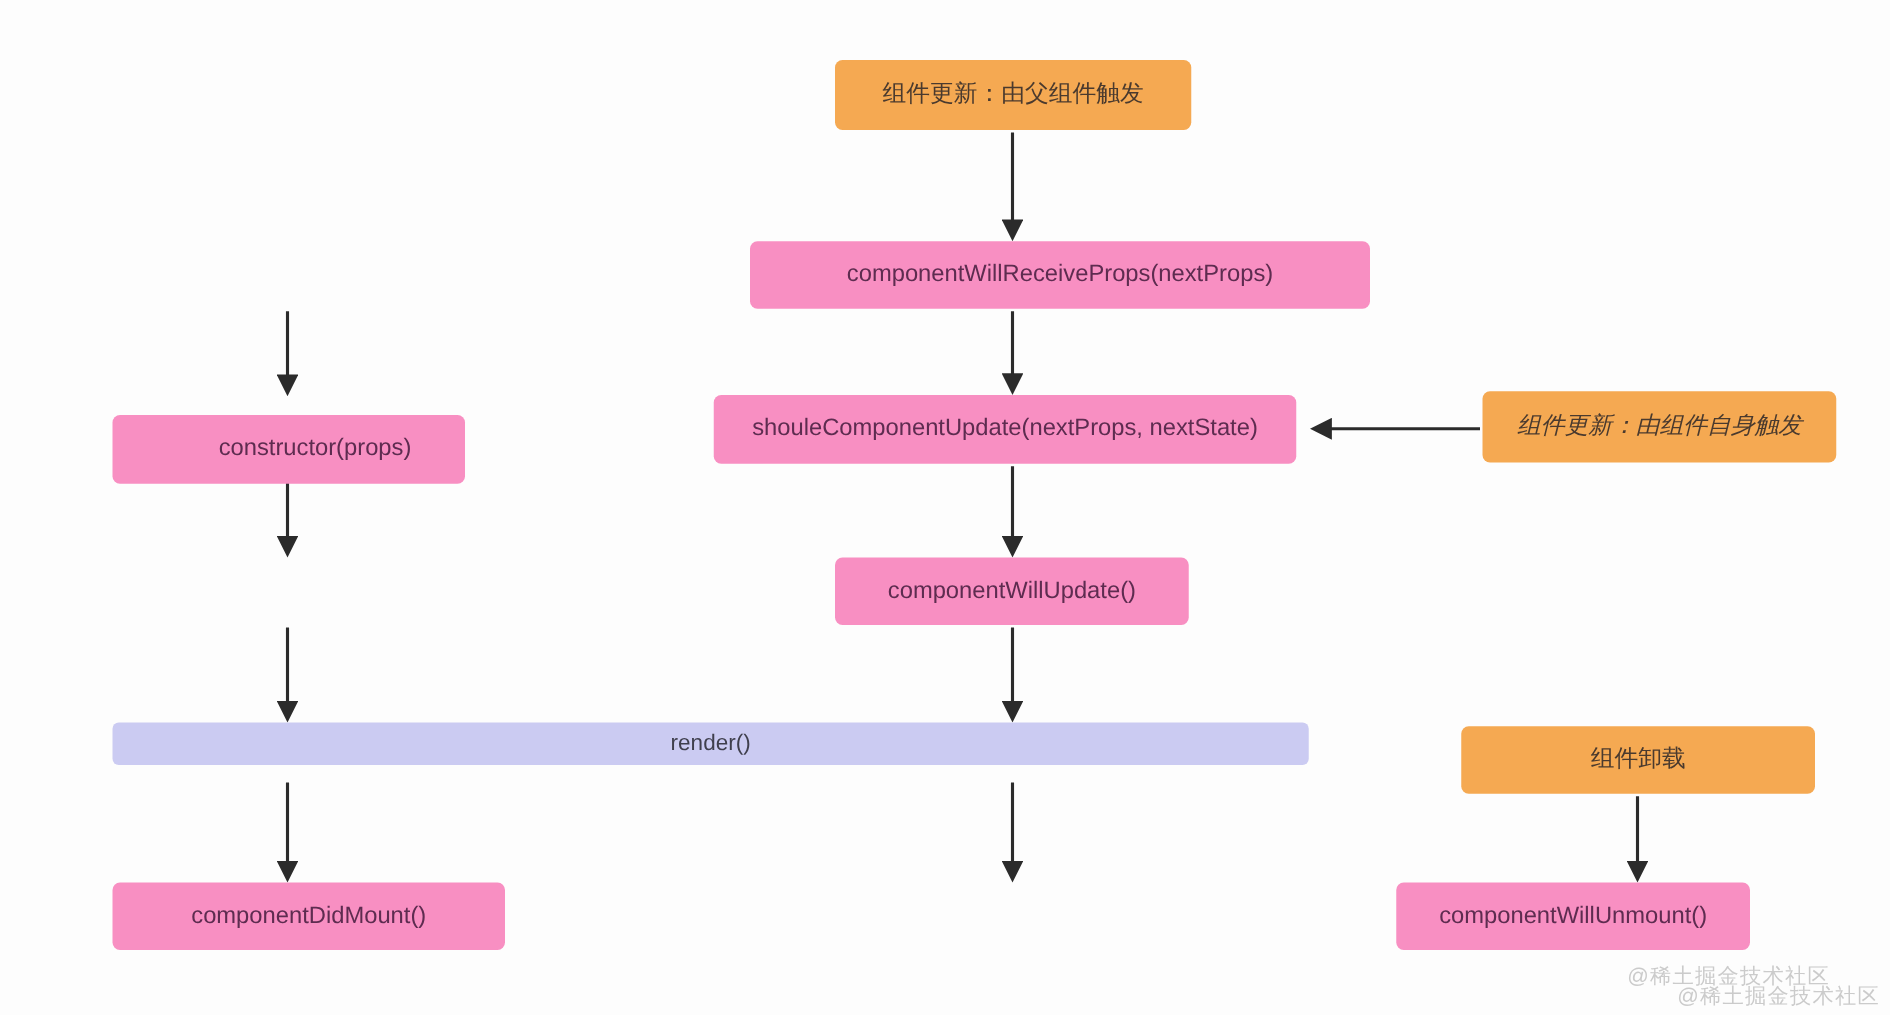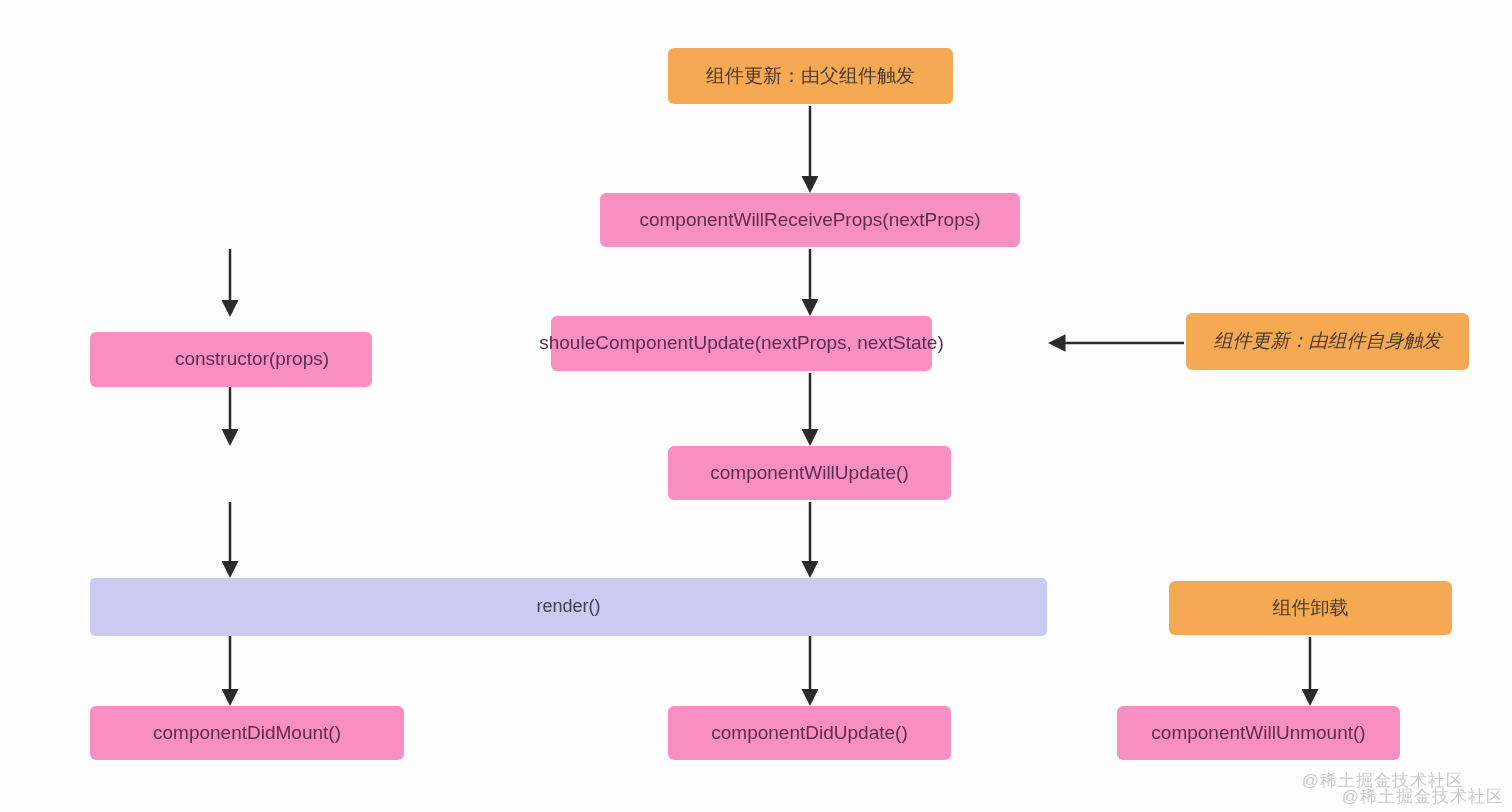--- a/index.html
+++ b/index.html
@@ -81,43 +81,40 @@
       <line x1="230" y1="502" x2="230" y2="574" marker-end="url(#ah)"></line>
       <line x1="230" y1="626" x2="230" y2="702" marker-end="url(#ah)"></line>
       <line x1="1310" y1="637" x2="1310" y2="702" marker-end="url(#ah)"></line>
       <line x1="1184" y1="343" x2="1052" y2="343" marker-end="url(#ah)"></line>
     </svg>
   <div class="watermark-line" style="right:48px; top:769px;">@稀土掘金技术社区</div>
   <div class="watermark-line" style="right:8px; top:785px;">@稀土掘金技术社区</div>
 <div class="node orange" style="left: 668px; top: 48px; width: 285px; height: 56px;">
       <span>组件更新：由父组件触发</span>
     </div>
-    <div class="node pink" style="left: 600px; top: 193px; width: 420px; height: 54px;">
+    <div class="node pink" style="left: 600px; top: 193px; width: 496px; height: 54px;">
       <span>componentWillReceiveProps(nextProps)</span>
     </div>
     <div class="node pink" style="left: 90px; top: 332px; width: 282px; height: 55px; padding-left: 42px;">
       <span>constructor(props)</span>
     </div>
-    <div class="node pink" style="left: 551px; top: 316px; width: 381px; height: 55px;">
+    <div class="node pink" style="left: 571px; top: 316px; width: 466px; height: 55px;">
       <span>shouleComponentUpdate(nextProps, nextState)</span>
     </div>
     <div class="node orange" style="left: 1186px; top: 313px; width: 283px; height: 57px; font-style: italic;">
       <span>组件更新：由组件自身触发</span>
     </div>
     <div class="node pink" style="left: 668px; top: 446px; width: 283px; height: 54px;">
       <span>componentWillUpdate()</span>
     </div>
-    <div class="node lavender" style="left: 90px; top: 578px; width: 957px; height: 58px;">
+    <div class="node lavender" style="left: 90px; top: 578px; width: 957px; height: 34px;">
       <span>render()</span>
     </div>
     <div class="node orange" style="left: 1169px; top: 581px; width: 283px; height: 54px;">
       <span>组件卸载</span>
     </div>
     <div class="node pink" style="left: 90px; top: 706px; width: 314px; height: 54px;">
       <span>componentDidMount()</span>
     </div>
-    <div class="node pink" style="left: 668px; top: 706px; width: 283px; height: 54px;">
-      <span>componentDidUpdate()</span>
-    </div>
     <div class="node pink" style="left: 1117px; top: 706px; width: 283px; height: 54px;">
       <span>componentWillUnmount()</span>
     </div>
   </div>
 
 </body></html>

